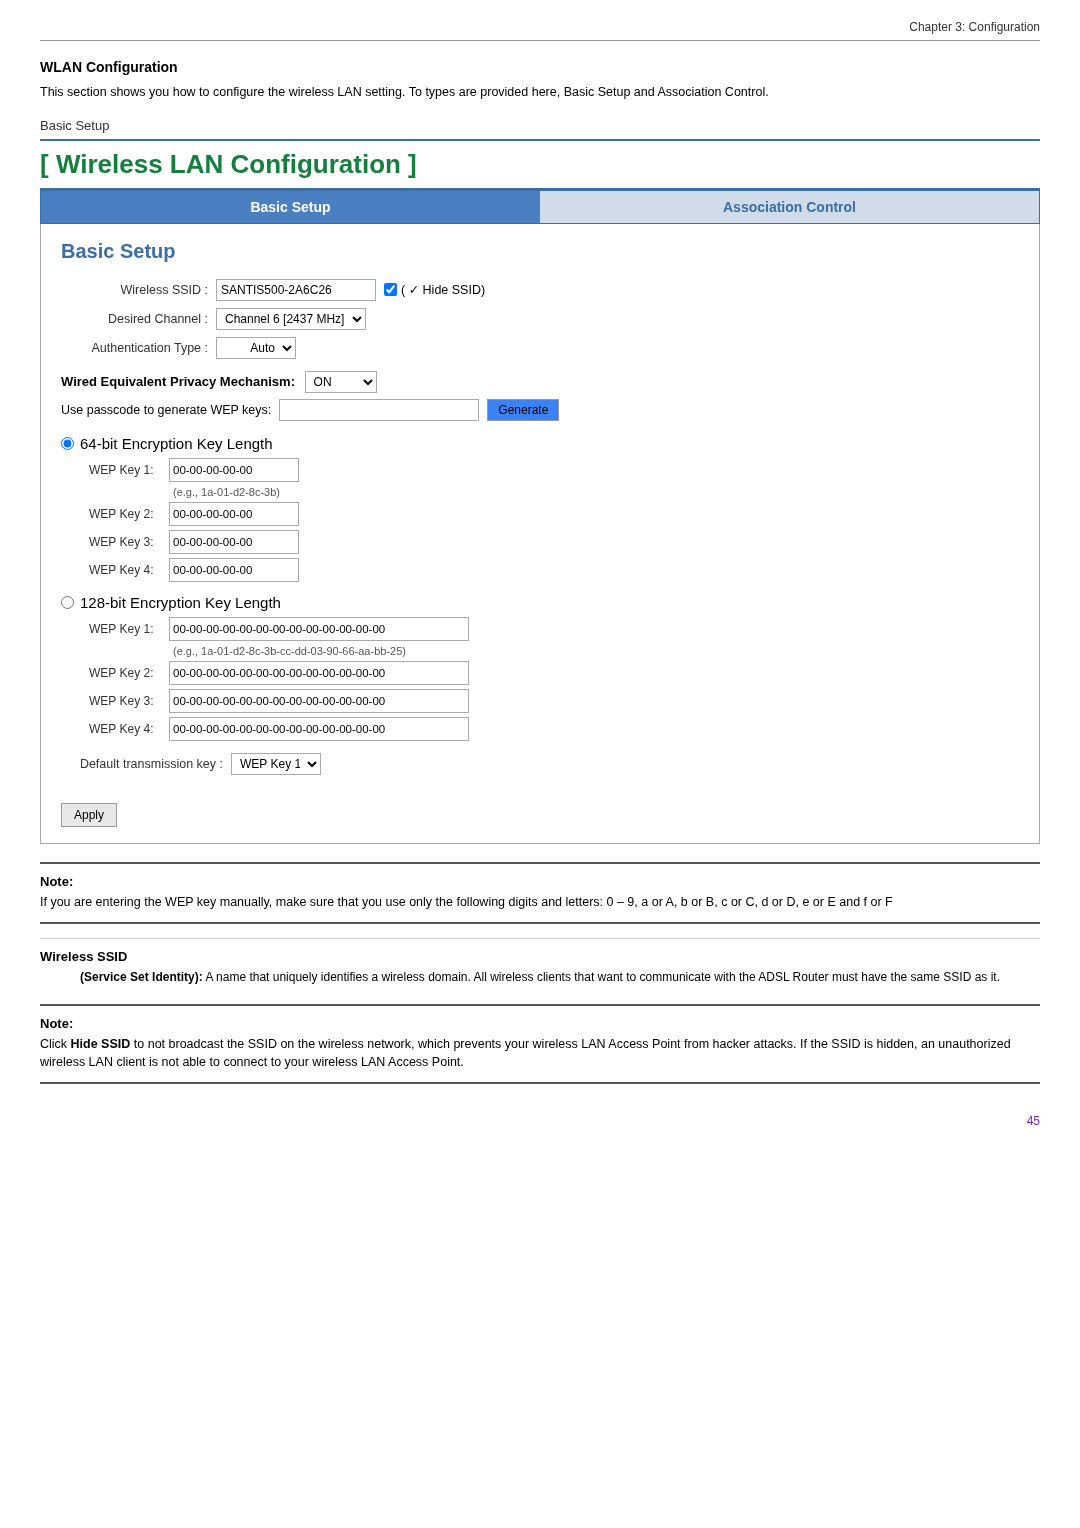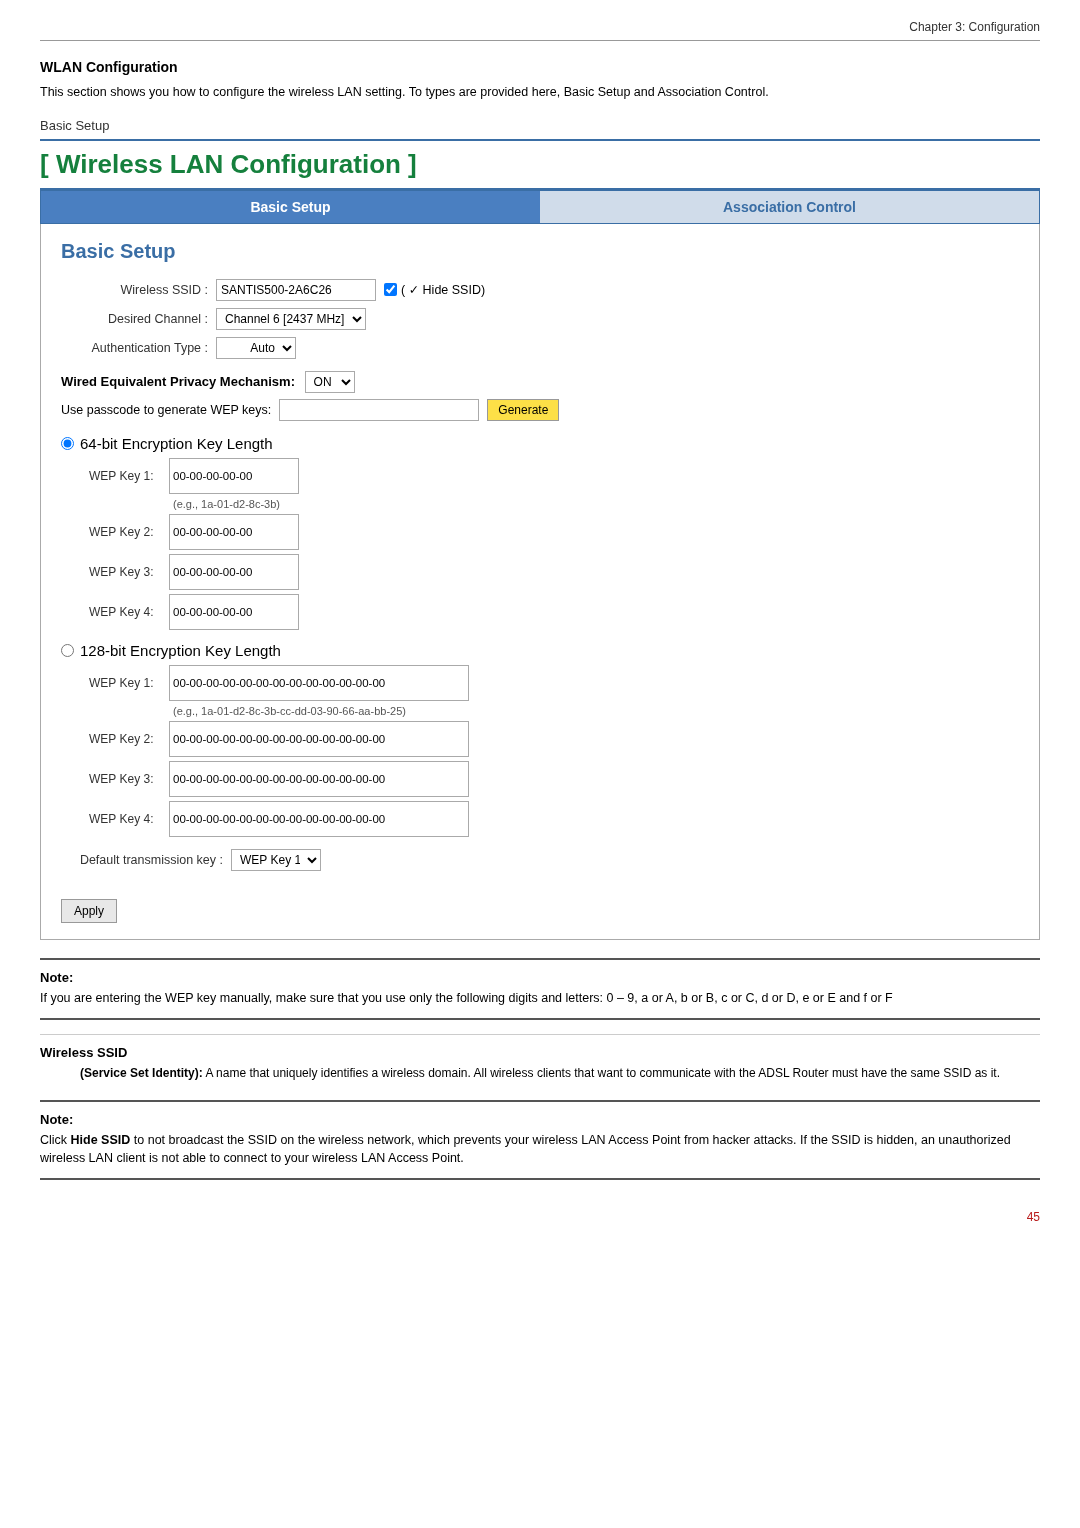--- a/index.html
+++ b/index.html
@@ -119,21 +119,21 @@
     }
     .passcode-row input {
       border: 1px solid #aaa;
       height: 22px;
       width: 200px;
       margin: 0 8px;
       font-size: 12px;
       padding: 2px 4px;
     }
     .btn-generate {
-      background: #fde047;
+      background: #3b82f6;
       border: 1px solid #999;
       padding: 3px 10px;
       font-size: 12px;
       cursor: pointer;
     }
     .encryption-section {
       margin-bottom: 12px;
     }
     .radio-row {
       display: flex;
@@ -157,21 +157,21 @@
       align-items: center;
       margin-bottom: 4px;
     }
     .key-label {
       width: 80px;
       font-size: 12px;
       color: #333;
     }
     .key-input {
       border: 1px solid #aaa;
-      height: 36px;
+      height: 24px;
       font-size: 11.5px;
       padding: 1px 3px;
     }
     .key-example {
       font-size: 11px;
       color: #555;
       margin-left: 4px;
     }
     .default-tx-row {
       display: flex;
@@ -219,21 +219,21 @@
     .info-text {
       font-size: 12px;
       line-height: 1.5;
       text-align: center;
       padding: 0 30px;
     }
     .page-number {
       text-align: right;
       font-size: 12px;
       margin-top: 30px;
-      color: #b91c1c;
+      color: #6d28d9;
     }
     select.form-control { background: #fff; }
     .key-input-short { width: 130px; }
     .key-input-long { width: 300px; }
   </style>
 </head>
 <body>
 
 <div class="chapter-header">
   <span>Chapter 3: Configuration</span>
@@ -279,21 +279,21 @@
 
   <div class="form-row">
     <div class="form-label">Authentication Type :</div>
     <select class="form-control" style="width:80px;text-align:right;">
       <option>Auto</option>
     </select>
   </div>
 
   <div class="wep-section-title">
     <span>Wired Equivalent Privacy Mechanism:</span>
-    <select class="form-control" style="width:50px; margin-left:6px;">
+    <select class="form-control" style="width:72px; margin-left:6px;">
       <option>ON</option>
       <option>OFF</option>
     </select>
   </div>
 
 
   <div class="passcode-row">
     <span>Use passcode to generate WEP keys:</span>
     <input type="text" style="">
     <button class="btn-generate">Generate</button>

